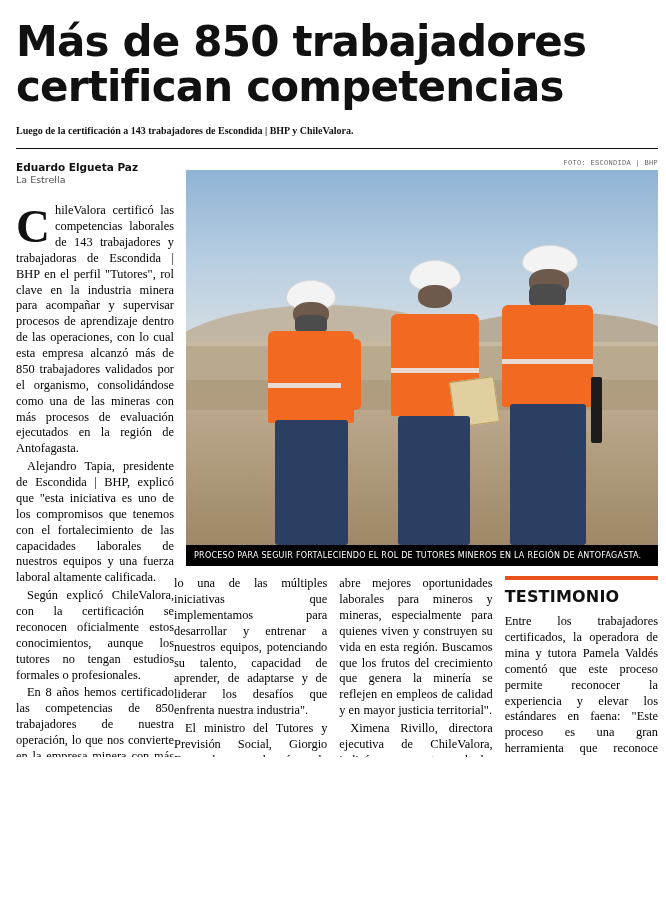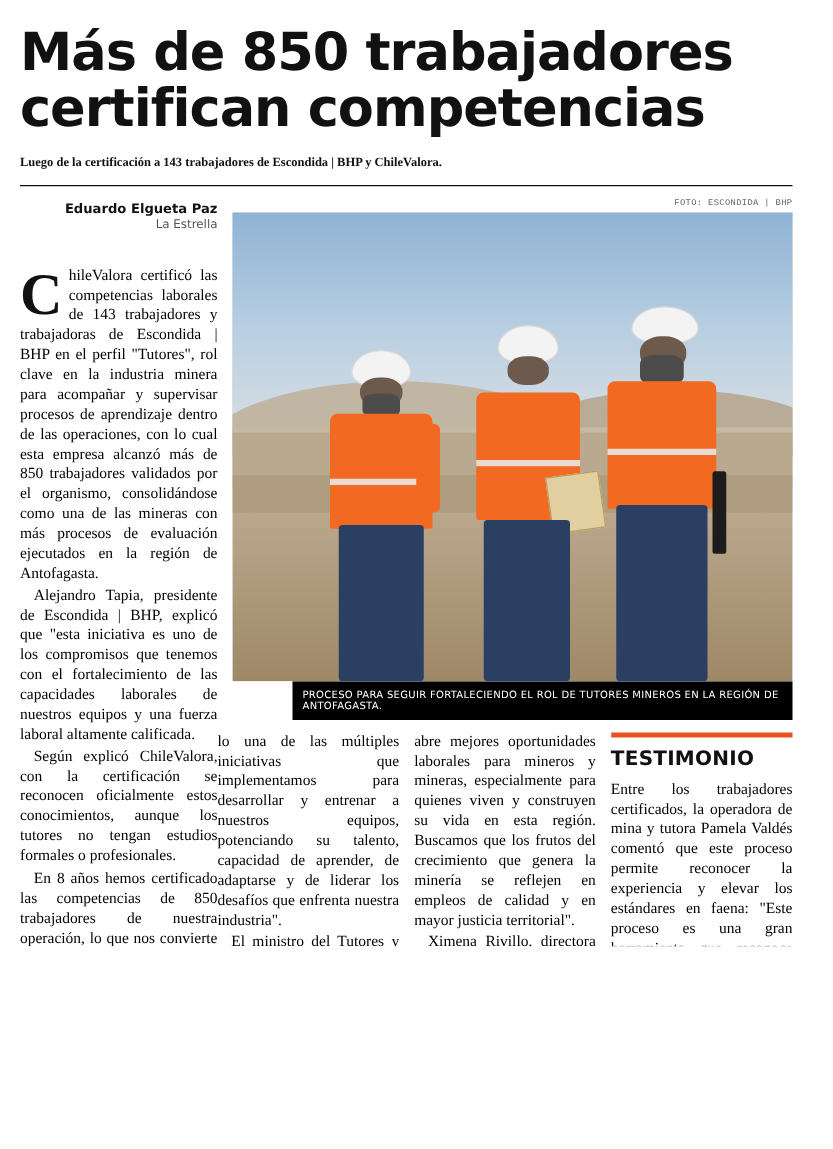--- a/index.html
+++ b/index.html
@@ -6,21 +6,21 @@
   html, body {
     margin: 0; padding: 0;
     width: 666px; height: 919px;
     background: #ffffff;
     font-family: "Liberation Serif", serif;
     color: #000;
   }
   .page {
     position: relative;
     width: 666px; height: 757px;
-    padding: 14px 32px 8px 16px;
+    padding: 14px 8px 8px 16px;
     overflow: hidden;
   }
 
   
   .headline {
     font-family: "DejaVu Sans", sans-serif;
     font-weight: 700;
     font-size: 42px;
     line-height: 1.06;
     letter-spacing: -0.8px;
@@ -47,21 +47,20 @@
   
   .top-area {
     display: flex;
     gap: 12px;
     align-items: flex-start;
   }
   .byline-col {
     width: 158px;
     flex: 0 0 158px;
     padding-top: 2px;
-    text-align: right;
   }
   .byline-name {
     font-family: "DejaVu Sans", sans-serif;
     font-weight: 700;
     font-size: 10.5px;
     line-height: 1.2;
     color: #111;
   }
   .byline-media {
     font-family: "DejaVu Sans", sans-serif;
@@ -155,21 +154,20 @@
   }
 
   .photo-caption {
     background: #000;
     color: #fff;
     font-family: "DejaVu Sans", sans-serif;
     font-size: 8px;
     letter-spacing: 0.25px;
     padding: 6px 8px;
     line-height: 1.2;
-    margin-left: 48px;
   }
 
   
   .body-wrap {
     display: flex;
     margin-top: 10px;
   }
   .col {
     flex: 1 1 0;
     min-width: 0;

